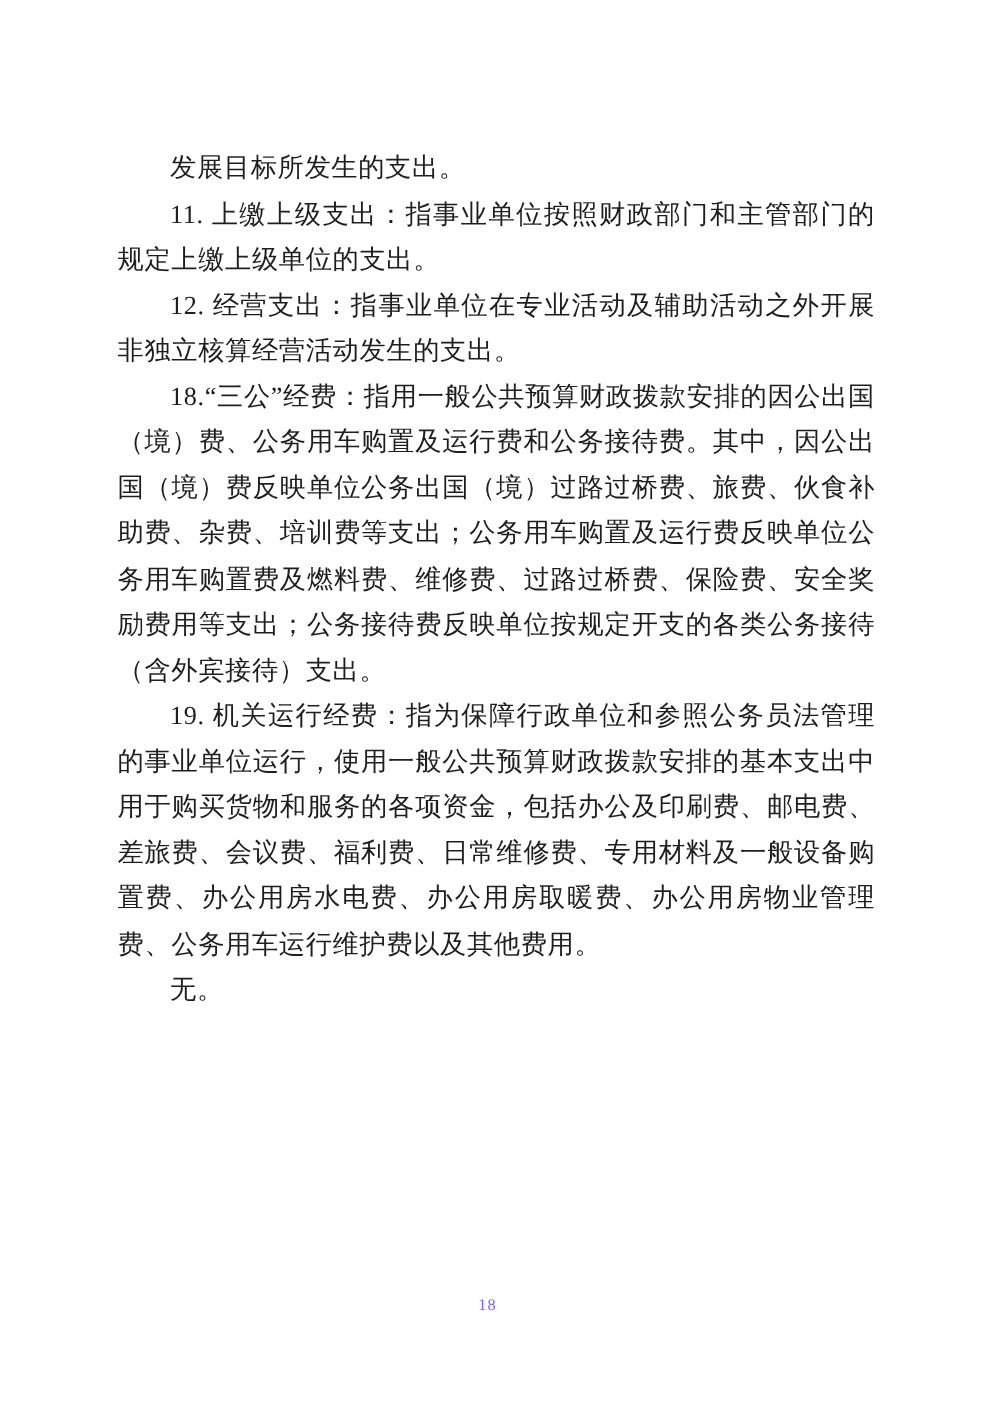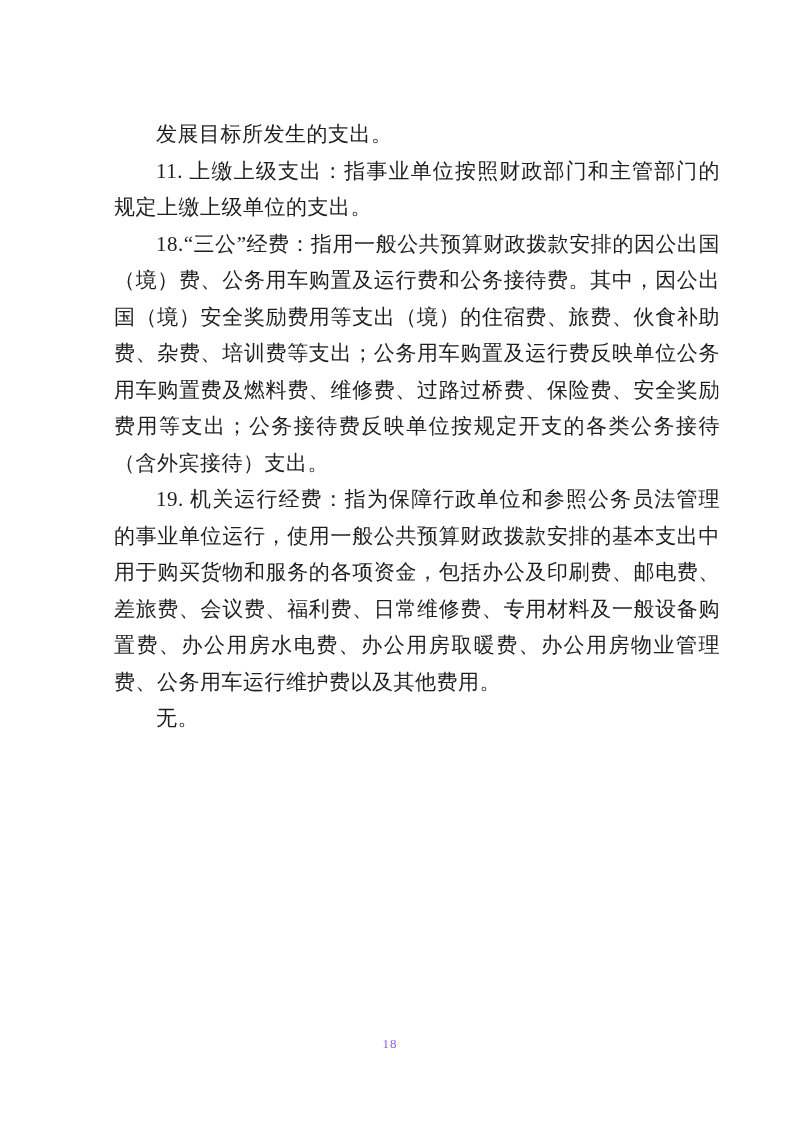--- a/index.html
+++ b/index.html
@@ -24,21 +24,20 @@
   }
   .doc-body {
     position: absolute;
     left: 94px;
     top: 116px;
     width: 606px;
     color: #1e1e1e;
     font-size: 21px;
     line-height: 36.5px;
     letter-spacing: 0.5px;
-    margin-left: 20px;
   }
   p.para {
     margin: 0;
     padding: 0;
     text-indent: 2em;
     text-align: justify;
     text-justify: inter-ideograph;
     word-break: break-all;
   }
   .term-lead {
@@ -55,18 +54,19 @@
     letter-spacing: 1px;
   }
 </style>
 </head>
 <body>
 
 <div class="page">
   <div class="doc-body">
       <p class="para"><span>发展目标所发生的支出。</span></p>
       <p class="para"><span class="term-lead">11. 上缴上级支出：</span><span>指事业单位按照财政部门和主管部门的规定上缴上级单位的支出。</span></p>
-      <p class="para"><span class="term-lead">18.“三公”经费：</span><span>指用一般公共预算财政拨款安排的因公出国（境）费、公务用车购置及运行费和公务接待费。其中，因公出国（境）安全奖励费用等支出（境）的住宿费、旅费、伙食补助费、杂费、培训费等支出；公务用车购置及运行费反映单位公务用车购置费及燃料费、维修费、过路过桥费、保险费、安全奖励费用等支出；公务接待费反映单位按规定开支的各类公务接待（含外宾接待）支出。</span></p>
+      <p class="para"><span class="term-lead">12. 经营支出：</span><span>指事业单位在专业活动及辅助活动之外开展非独立核算经营活动发生的支出。</span></p>
+      <p class="para"><span class="term-lead">18.“三公”经费：</span><span>指用一般公共预算财政拨款安排的因公出国（境）费、公务用车购置及运行费和公务接待费。其中，因公出国（境）费反映单位公务出国（境）过路过桥费、旅费、伙食补助费、杂费、培训费等支出；公务用车购置及运行费反映单位公务用车购置费及燃料费、维修费、过路过桥费、保险费、安全奖励费用等支出；公务接待费反映单位按规定开支的各类公务接待（含外宾接待）支出。</span></p>
       <p class="para"><span class="term-lead">19. 机关运行经费：</span><span>指为保障行政单位和参照公务员法管理的事业单位运行，使用一般公共预算财政拨款安排的基本支出中用于购买货物和服务的各项资金，包括办公及印刷费、邮电费、差旅费、会议费、福利费、日常维修费、专用材料及一般设备购置费、办公用房水电费、办公用房取暖费、办公用房物业管理费、公务用车运行维护费以及其他费用。</span></p>
       <p class="para"><span>无。</span></p>
     </div>
   <div class="page-number">18</div>
 </div>
 
 </body></html>

